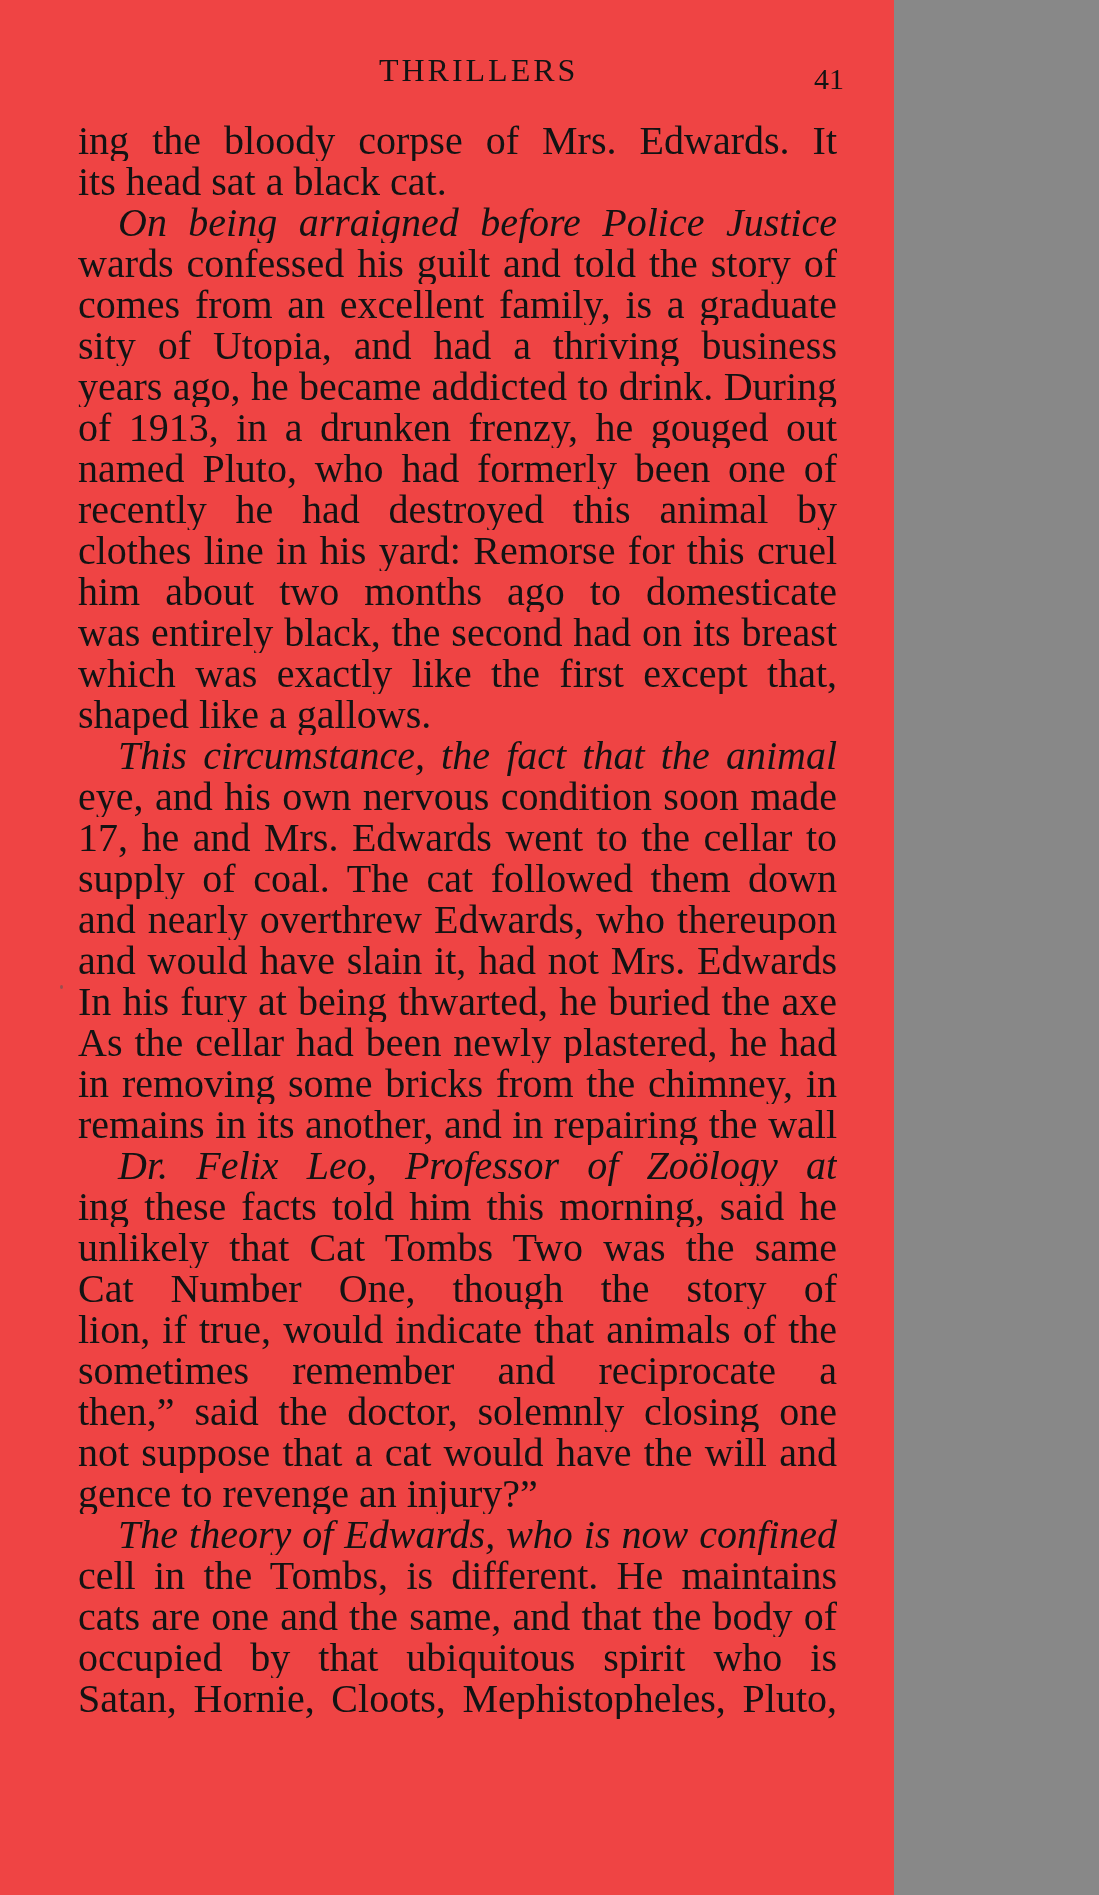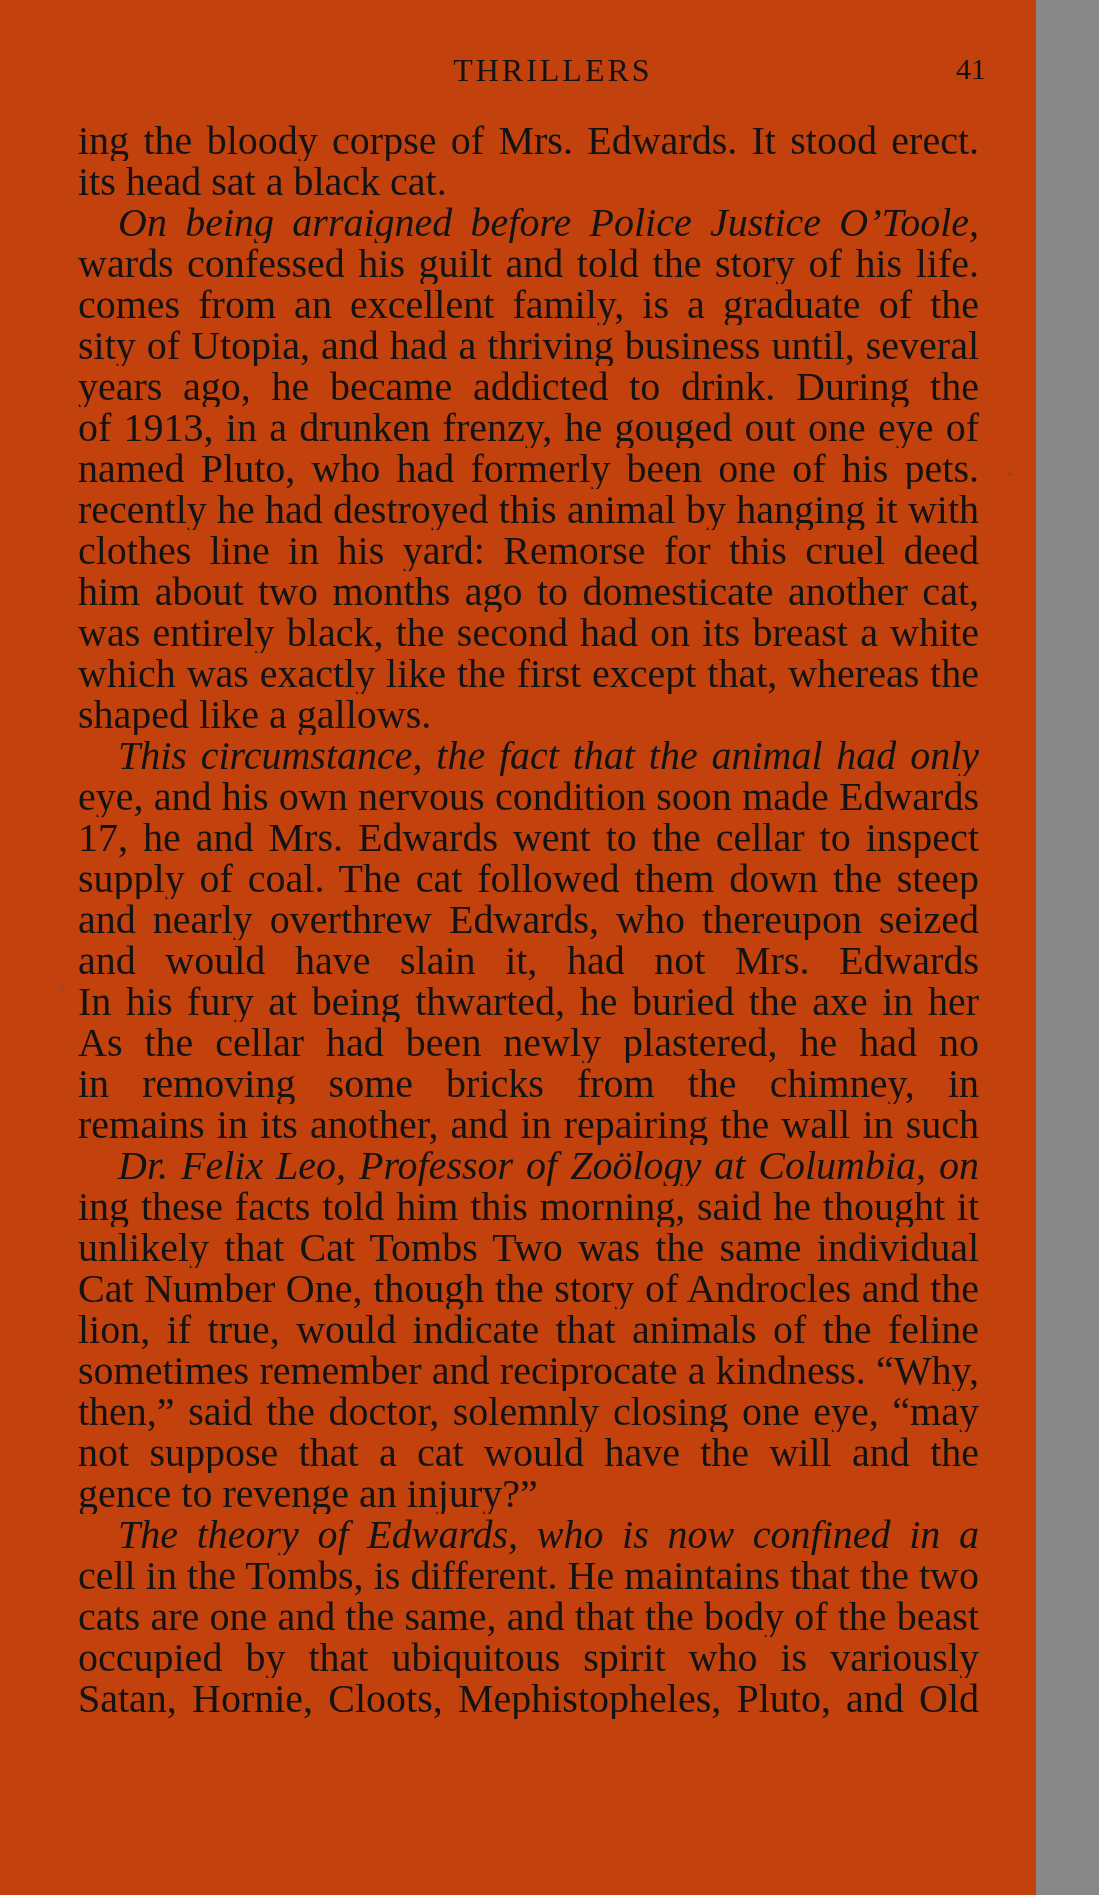--- a/index.html
+++ b/index.html
@@ -1,20 +1,20 @@
 <!DOCTYPE html>
 <html><head>
 <meta charset="utf-8">
 <style>
   html, body { margin: 0; padding: 0; background: #888; }
   .page {
     position: relative;
-    width: 1036px;
+    width: 894px;
     height: 1895px;
-    background: #c2410c;
+    background: #ef4444;
     color: #131313;
     font-family: "Liberation Serif", "DejaVu Serif", serif;
     overflow: hidden;
   }
   .running-header {
     position: absolute;
     top: 52px;
     left: 78px;
     right: 50px;
     height: 40px;
@@ -25,21 +25,21 @@
     transform: translateX(-50%);
     top: 0;
     font-size: 32px;
     letter-spacing: 3px;
     font-weight: 500;
     white-space: nowrap;
   }
   .page-number {
     position: absolute;
     right: 0;
-    top: 0;
+    top: 10px;
     font-size: 30px;
   }
   .text-body {
     position: absolute;
     top: 120px;
     left: 78px;
     right: 57px;
   }
   .paragraph { margin: 0; padding: 0; }
   .line {

